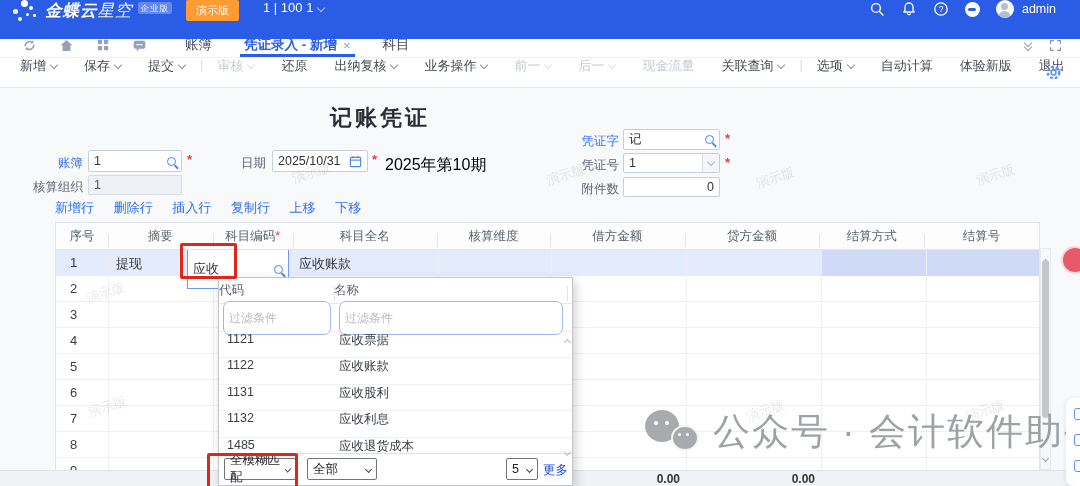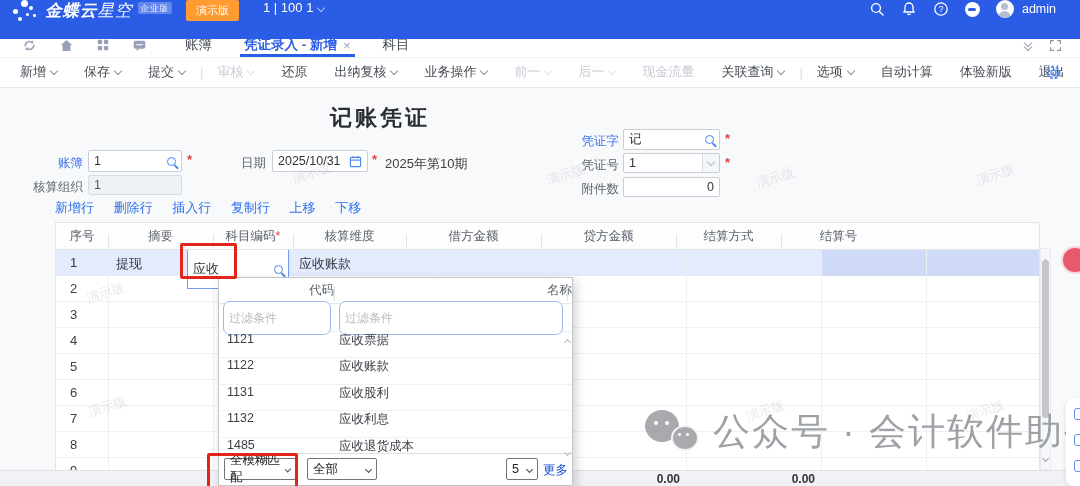--- a/index.html
+++ b/index.html
@@ -37,40 +37,40 @@
   .tabs{display:flex;align-items:center;gap:32px;margin-left:38px}
   .tab{font-size:13.5px;color:#434a55;display:flex;align-items:center;height:24px}
   .tab.active{color:#2b5ce6;font-weight:700;position:relative}
   .tab.active::after{content:'';position:absolute;left:-4px;right:-4px;bottom:0;height:3px;background:#2b5ce6}
   .tab .close{font-weight:400;color:#9aa3b2;font-size:13px;margin-left:6px}
   .tabrow-right{margin-left:auto;margin-right:18px;display:flex;align-items:center;gap:18px;color:#8a93a8}
   .dblchev{display:flex;flex-direction:column;line-height:4px}
   .dblchev .chev{margin:0;opacity:.9}
   
   .toolbar{position:absolute;top:57px;left:0;width:1080px;height:31px;background:#fff;
-    border-bottom:1px solid #e7eaee;display:flex;align-items:center;font-size:13px;color:#454b54;
+    border-bottom:1px solid #e7eaee;display:flex;align-items:flex-start;font-size:13px;color:#454b54;
     padding-left:20px;box-sizing:border-box;z-index:88}
   .tb-item{margin-right:27px;white-space:nowrap;cursor:default}
   .tb-item.disabled{color:#c5cbd5}
   .tb-sep{color:#dadde2;margin:0 14px 0 -12px}
   .gear{position:absolute;right:18px;top:7px}
   
   .vtitle{position:absolute;left:55px;top:103px;width:650px;text-align:center;
     font-size:22px;font-weight:700;color:#2a2d33;letter-spacing:3px;z-index:10}
   .flabel{position:absolute;font-size:12.5px;color:#5f6670;text-align:right;white-space:nowrap;z-index:10}
   .flabel.blue{color:#3d73ee}
   .inp{position:absolute;background:#fff;border:1px solid #c7cdd9;border-radius:2px;
     font-size:12.5px;color:#333;display:flex;align-items:center;padding:0 5px;box-sizing:border-box;z-index:10}
   .inp.disabled{background:#eef1f6;border-color:#d7dce4;color:#555}
   .mag{width:7px;height:7px;border:1.5px solid #4a84f0;border-radius:50%;position:relative;margin-left:auto;flex:none}
   .mag::after{content:'';position:absolute;width:5px;height:1.5px;background:#4a84f0;transform:rotate(45deg);right:-3.5px;bottom:-2.5px}
   .star{position:absolute;color:#e24040;font-size:13px;font-weight:700;z-index:10}
   .combo-btn{margin-left:auto;width:16px;align-self:stretch;border-left:1px solid #d7dce4;
     background:#f4f6f9;display:flex;align-items:center;justify-content:center;margin-right:-5px;color:#8c95a3}
-  .period{position:absolute;font-size:13px;color:#404040;z-index:10}
+  .period{position:absolute;font-size:16px;color:#000000;z-index:10}
   
   .rowops{position:absolute;left:55px;top:199px;font-size:13px;color:#2f6fec;z-index:10}
   .rowops span{margin-right:16px;cursor:default}
   
   .grid{position:absolute;left:55px;top:222px;width:985px;height:264px;background:#fff;
     border:1px solid #e2e5ea;box-sizing:border-box;z-index:5}
   .ghead{display:flex;height:26px;border-bottom:1px solid #e2e5ea;background:#fdfdfe;
     font-size:12.5px;color:#5b626b;align-items:center}
   .gh{text-align:center;position:relative;box-sizing:border-box}
   .gh:not(:first-child)::before{content:'';position:absolute;left:0;top:6px;height:13px;width:1px;background:#e0e3e8}
@@ -92,21 +92,21 @@
   .varrow .chev{margin:0;opacity:1;width:4px;height:4px}
   
   .totals{position:absolute;left:0;top:470px;width:1080px;height:16px;background:#f0f2f5;
     border-top:1px solid #dfe2e7;z-index:20;font-size:12px;font-weight:700;color:#333}
   .totals span{position:absolute;top:1px;width:80px;text-align:right}
   
   .dd{position:absolute;left:218px;top:277px;width:355px;height:209px;background:#fff;
     border:1px solid #c2c5ca;box-shadow:3px 4px 10px rgba(0,0,0,.18);z-index:60;
     box-sizing:border-box;font-size:12.5px;color:#3c4046}
   .ddhead{height:25px;display:flex;align-items:center;border-bottom:1px solid #e6e8eb;color:#5b626b}
-  .ddh{text-align:right;position:relative}
+  .ddh{text-align:left;position:relative}
   .ddh.c2::before{content:'';position:absolute;left:0;top:4px;height:15px;width:1px;background:#dfe2e6}
   .ddh.c2::after{content:'';position:absolute;right:4px;top:4px;height:15px;width:1px;background:#dfe2e6}
   .ddfilter{height:27px;display:flex;align-items:center;border-bottom:1px solid #f0f1f3}
   .ddinp{height:20px;border:1px solid #9db9ef;border-radius:7px;font-size:12px;padding:16px 5px;
     box-sizing:border-box;color:#333;outline:none;font-family:"Liberation Sans",sans-serif}
   .ddinp::placeholder{color:#b8bcc2}
   .ddrow{height:25.4px;display:flex;align-items:flex-start;border-bottom:1px solid #f0f1f3}
   .ddrow .code{width:107px;padding-left:8px}
   .ddrow .nm{padding-left:5px}
   .ddfoot{position:absolute;left:0;right:0;bottom:0;height:31px;border-top:1px solid #dcdfe3;background:#fff}
@@ -326,20 +326,21 @@
   <span>复制行</span>
   <span>上移</span>
   <span>下移</span>
 </div>
 
 <div class="grid">
   <div class="ghead">
     <div class="gh" style="width:52px"><span>序号</span></div>
     <div class="gh" style="width:105px"><span>摘要</span></div>
     <div class="gh" style="width:80px"><span>科目编码</span><span style="color:#e24040">*</span></div>
+    <div class="gh" style="width:145px"><span>科目全名</span></div>
     <div class="gh" style="width:113px"><span>核算维度</span></div>
     <div class="gh" style="width:135px"><span>借方金额</span></div>
     <div class="gh" style="width:135px"><span>贷方金额</span></div>
     <div class="gh" style="width:105px"><span>结算方式</span></div>
     <div class="gh" style="width:115px"><span>结算号</span></div>
   </div>
   <div class="gbody">
     <div class="row1bg"></div>
     <div class="row1dark"></div>
     <div class="colline" style="left:52px"></div>

